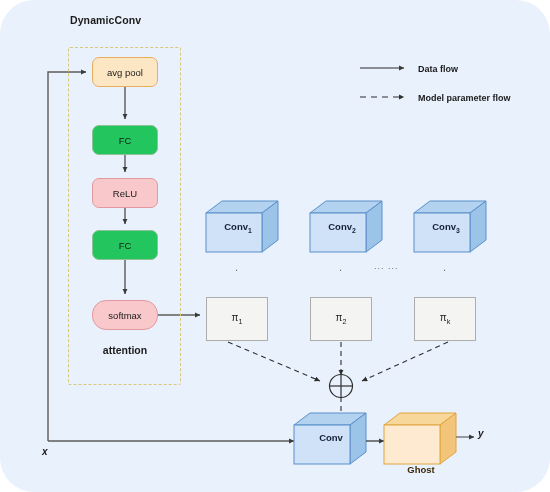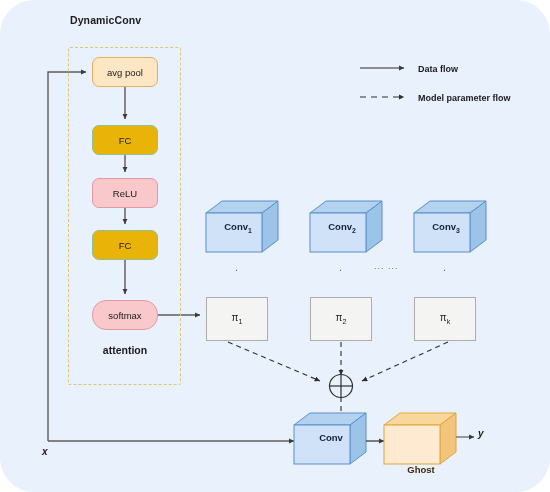--- a/index.html
+++ b/index.html
@@ -65,21 +65,21 @@
     box-sizing: border-box;
     display: flex;
     align-items: center;
     justify-content: center;
     font-size: 9.5px;
     color: #1b1b1b;
     border-width: 1.1px;
     border-style: solid;
   }
   .rbox-orange { background: #fde6c4; border-color: #e8ae5e; }
-  .rbox-green  { background: #eab308; border-color: #8dc196; }
+  .rbox-green  { background: #22c55e; border-color: #8dc196; }
   .rbox-red    { background: #f8c8cb; border-color: #e29aa0; }
 
   #b-avgpool { left: 92px; top: 57px; }
   #b-fc1     { left: 92px; top: 125px; }
   #b-relu    { left: 92px; top: 178px; }
   #b-fc2     { left: 92px; top: 230px; }
   #b-softmax { left: 92px; top: 300px; border-radius: 14px; }
 
   #attention-label {
     left: 93px; top: 344px;

